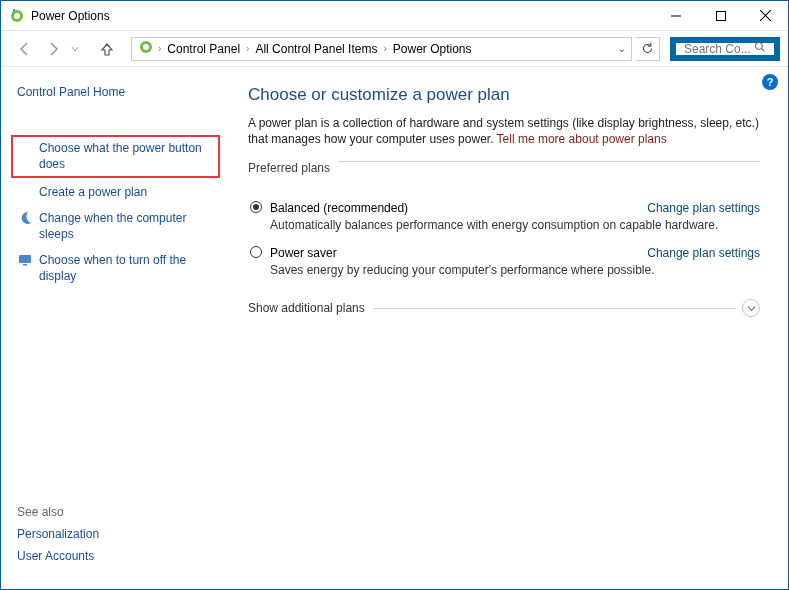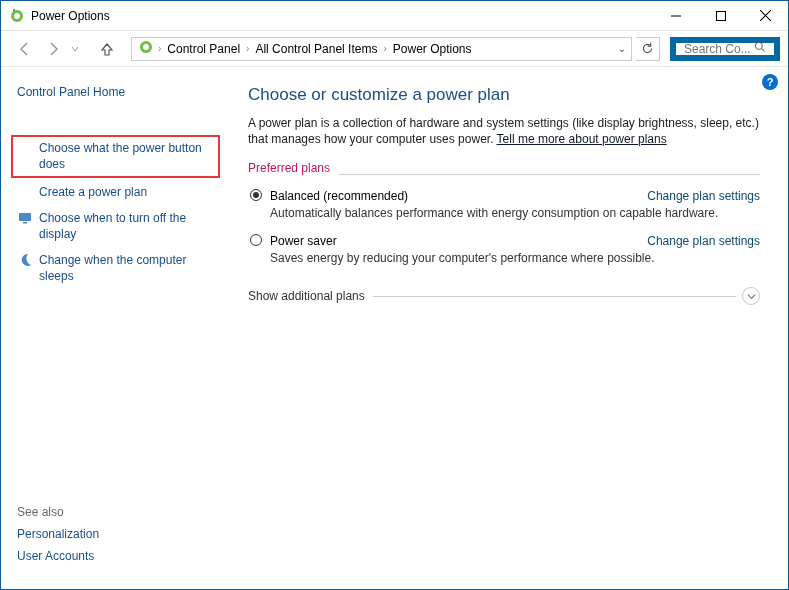--- a/index.html
+++ b/index.html
@@ -148,26 +148,26 @@
     font-size:12px;
     overflow:auto;
   }
   .main h1{
     color:#1b4e84;
     font-weight:400;
     font-size:17px;
     margin:0 0 10px 0;
   }
   .desc{ color:#222; line-height:16px; margin-bottom:14px;}
-  .desc .link{ color:#0f172a; text-decoration:underline; cursor:pointer;}
+  .desc .link{ color:#7f1d1d; cursor:pointer;}
   .section-head{
-    display:flex; align-items:flex-end;
-    color:#be185d;
-    font-size:12px;
-    margin:6px 0 10px 0;
+    display:flex; align-items:flex-start;
+    color:#404040;
+    font-size:12px;
+    margin:6px 0 22px 0;
   }
   .section-head .label{ padding-right:8px;}
   .section-head .rule{ flex:1; height:1px; background:#d0d0d0;}
   .plan{
     padding:4px 0 10px 22px;
     position:relative;
   }
   .plan .radio{
     position:absolute; left:2px; top:4px;
     width:12px; height:12px; border:1px solid #333; border-radius:50%;
@@ -302,34 +302,34 @@
     </div>
 
     <div class="side-item">
       <span class="si-icon"></span>
       <span class="si-text">Create a power plan</span>
     </div>
 
     <div class="side-item">
       <span class="si-icon">
         <svg viewBox="0 0 16 16">
+            <path d="M11 2a6 6 0 1 0 3 11 7 7 0 0 1-3-11z" fill="#4a88c7"></path>
+          </svg>
+      </span>
+      <span class="si-text">Change when the computer sleeps</span>
+    </div>
+
+    <div class="side-item">
+      <span class="si-icon">
+        <svg viewBox="0 0 16 16">
             <rect x="2" y="3" width="12" height="8" rx="1" fill="#4a88c7"></rect>
             <rect x="6" y="12" width="4" height="1.5" fill="#4a88c7"></rect>
           </svg>
       </span>
       <span class="si-text">Choose when to turn off the display</span>
-    </div>
-
-    <div class="side-item">
-      <span class="si-icon">
-        <svg viewBox="0 0 16 16">
-            <path d="M11 2a6 6 0 1 0 3 11 7 7 0 0 1-3-11z" fill="#4a88c7"></path>
-          </svg>
-      </span>
-      <span class="si-text">Change when the computer sleeps</span>
     </div>
 
     <div class="seealso">
       <div class="sa-head">See also</div>
       <div class="sa-link">Personalization</div>
       <div class="sa-link">User Accounts</div>
     </div>
   </div>
 
   <div class="main">

